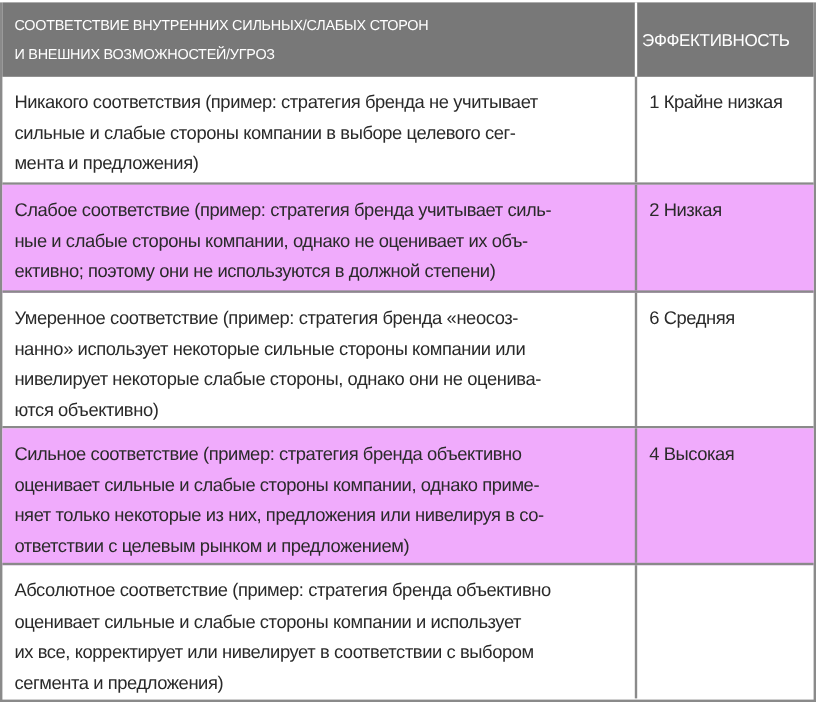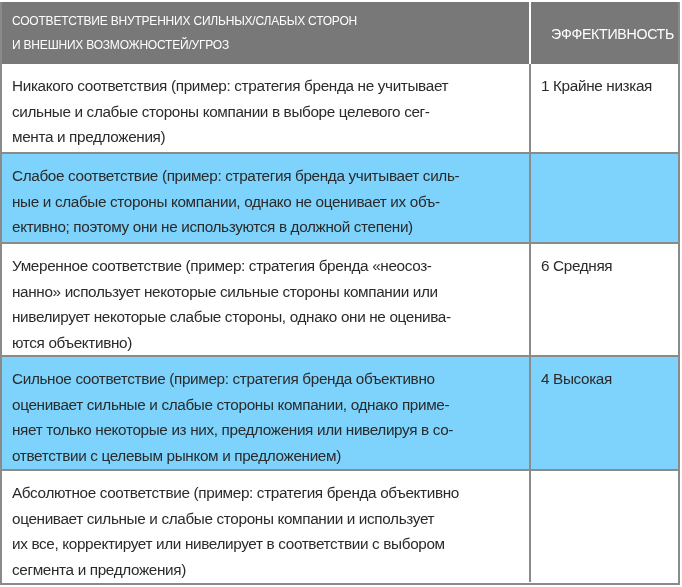--- a/index.html
+++ b/index.html
@@ -31,24 +31,24 @@
     padding: 9px 8px 0 10px;
     font-size: 15.3px; line-height: 25.5px;
     letter-spacing: -0.35px;
   }
   .head { background: #787878; color: #ffffff; height: 62px; border-bottom: none; }
   .head .cell-a {
     border-right: 2px solid #ffffff;
     padding-top: 7px; font-size: 12px; line-height: 24px; letter-spacing: -0.2px;
   }
   .head .cell-b {
-    text-align: right; padding: 20px 4px 0 4px;
+    text-align: left; padding: 20px 4px 0 4px;
     font-size: 14.2px; line-height: 24px; letter-spacing: -0.3px;
   }
-  .shade { background: #7dd3fc; }
+  .shade { background: #f0abfc; }
   .r1 { height: 90px; }
   .r2 { height: 90px; }
   .r3 { height: 113px; }
   .r4 { height: 114px; }
   .r5 { height: 114px; }
 </style>
 </head>
 <body>
 
 <div class="tbl">
@@ -69,20 +69,21 @@
     </div>
     <div class="cell-b">1 Крайне низкая</div>
   </div>
 
   <div class="row r2 shade">
     <div class="cell-a">
       <div>Слабое соответствие (пример: стратегия бренда учитывает силь-</div>
       <div>ные и слабые стороны компании, однако не оценивает их объ-</div>
       <div>ективно; поэтому они не используются в должной степени)</div>
     </div>
+    <div class="cell-b">2 Низкая</div>
   </div>
 
   <div class="row r3">
     <div class="cell-a">
       <div>Умеренное соответствие (пример: стратегия бренда «неосоз-</div>
       <div>нанно» использует некоторые сильные стороны компании или</div>
       <div>нивелирует некоторые слабые стороны, однако они не оценива-</div>
       <div>ются объективно)</div>
     </div>
     <div class="cell-b">6 Средняя</div>

